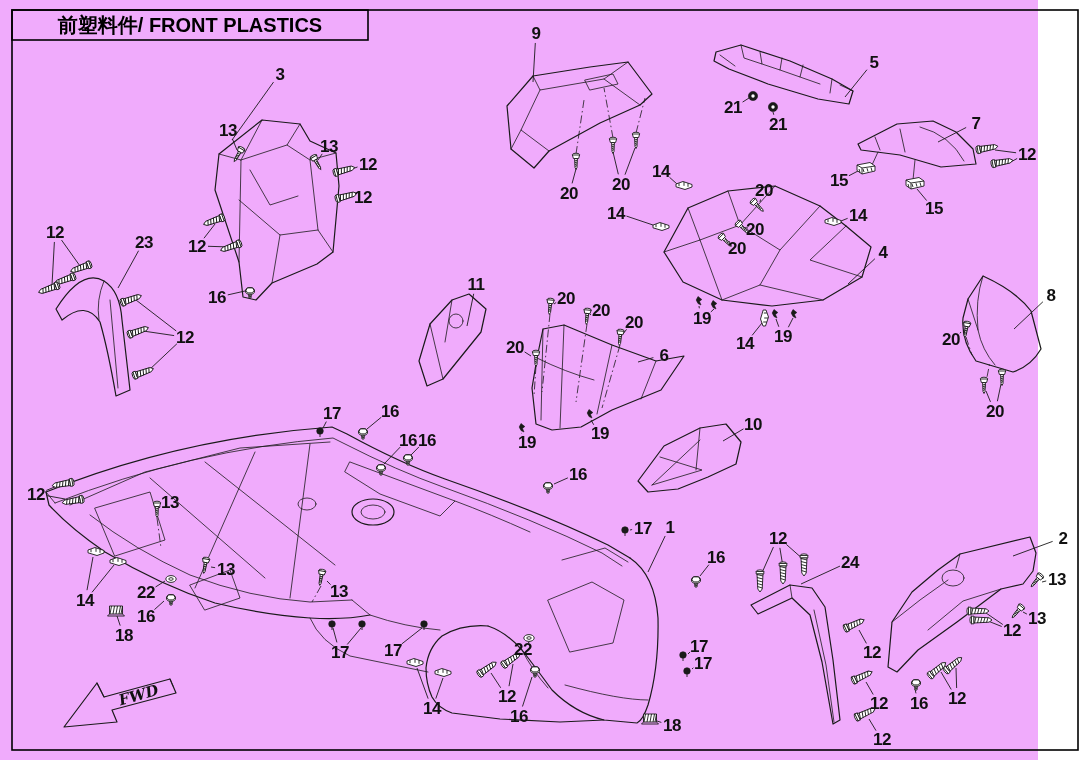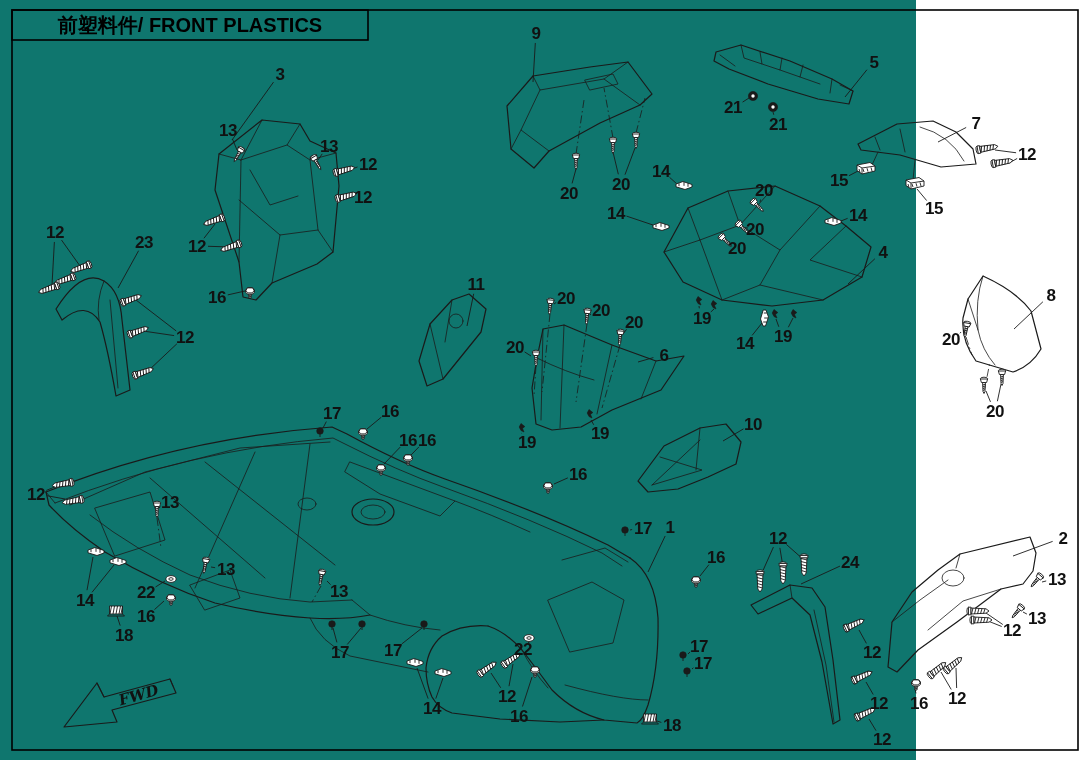--- a/index.html
+++ b/index.html
@@ -1,17 +1,17 @@
 <!DOCTYPE html>
 <html><head>
 <meta charset="utf-8">
 <style>
   html,body{margin:0;padding:0;background:#ffffff;}
   body{font-family:"Liberation Sans",sans-serif;}
-  #stage{position:relative;width:916px;height:760px;background:#0f766e;}
+  #stage{position:relative;width:1038px;height:760px;background:#f0abfc;}
   svg{display:block;}
   .part{fill:none;stroke:#1a1a1a;stroke-width:1.2;stroke-linejoin:round;stroke-linecap:round;}
   .part2{fill:none;stroke:#1a1a1a;stroke-width:0.8;stroke-linejoin:round;stroke-linecap:round;}
   .frame{fill:none;stroke:#000;stroke-width:1.6;}
   .dashdot{fill:none;stroke:#1a1a1a;stroke-width:0.8;stroke-dasharray:8 3 1.5 3;}
   #leaders line{stroke:#1a1a1a;stroke-width:0.9;}
   #callouts text{font-family:"Liberation Sans",sans-serif;font-weight:bold;font-size:17px;
     text-anchor:middle;fill:#111;letter-spacing:-0.5px;}
   .hwline{stroke:#1a1a1a;stroke-width:0.9;fill:none;}
   .hwfill{fill:#ffffff;stroke:#1a1a1a;stroke-width:0.9;}

